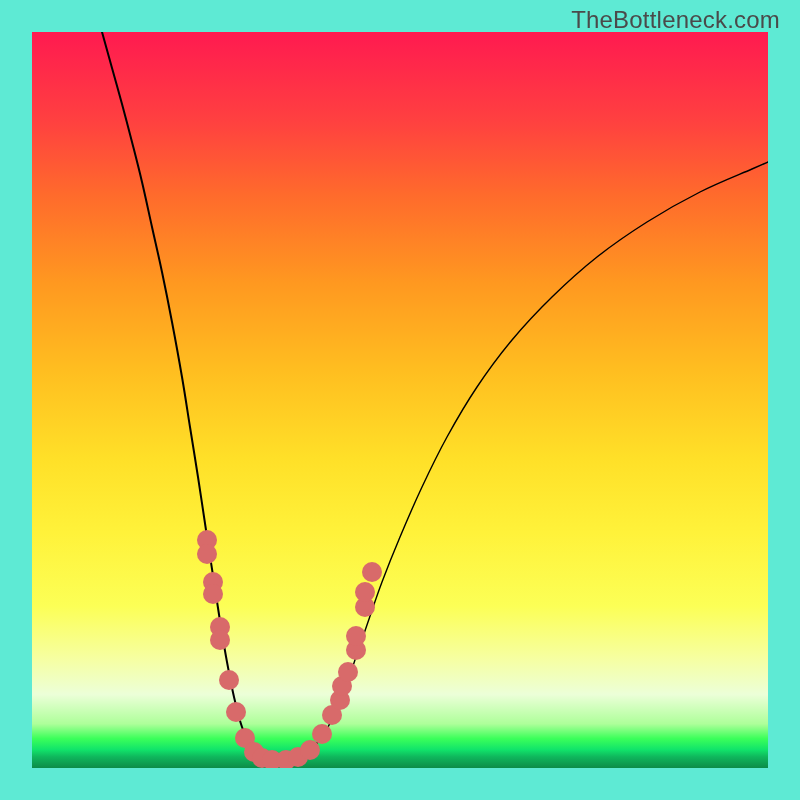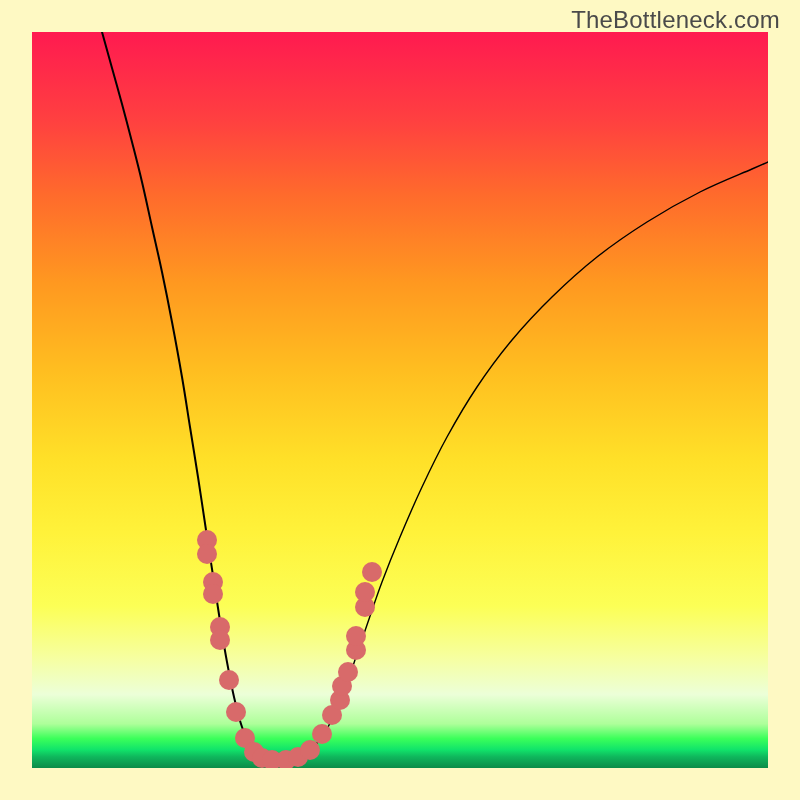--- a/index.html
+++ b/index.html
@@ -10,21 +10,21 @@
     overflow: hidden;
     background: #000;
     font-family: Arial, Helvetica, sans-serif;
   }
   .frame {
     position: absolute;
     top: 0;
     left: 0;
     width: 800px;
     height: 800px;
-    background: #fef9c3;
+    background: #5eead4;
   }
   .plot {
     position: absolute;
     top: 32px;
     left: 32px;
     width: 736px;
     height: 736px;
     background: linear-gradient(
       to bottom,
       #ff1a50 0%,

